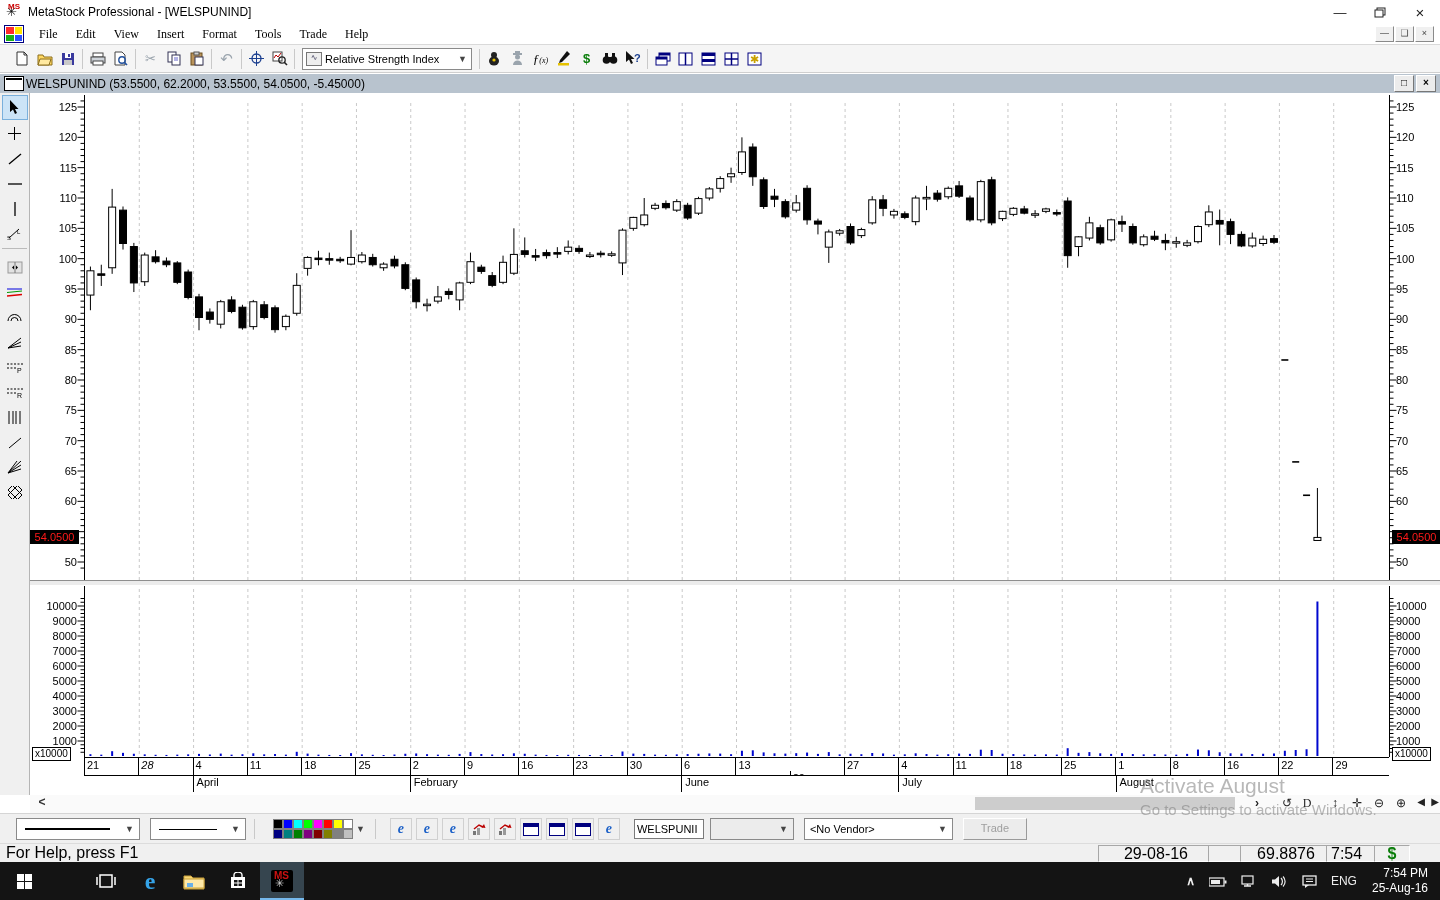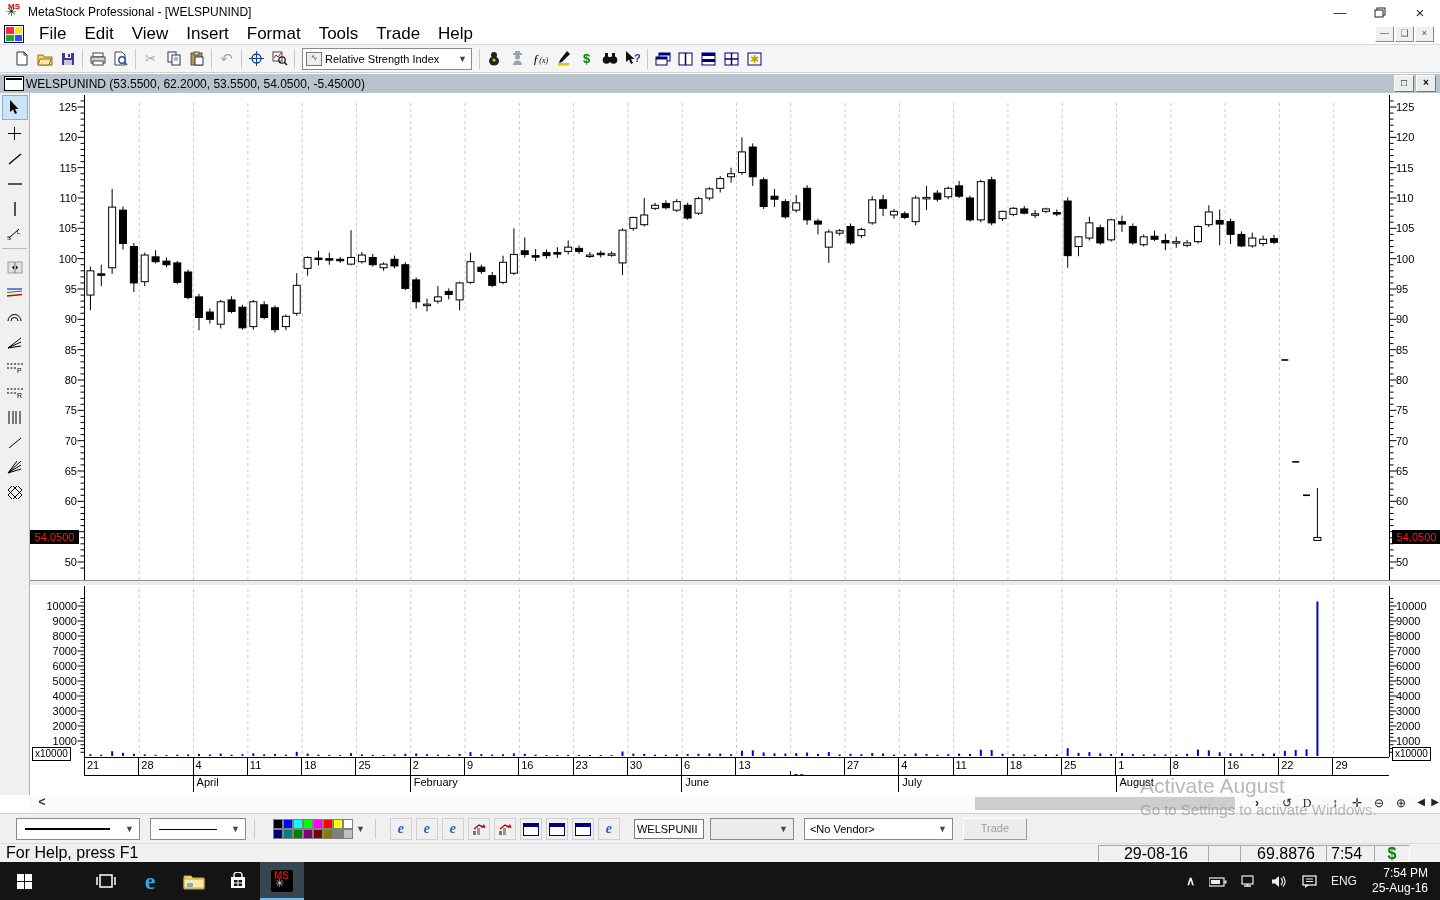--- a/index.html
+++ b/index.html
@@ -7,21 +7,21 @@
           font-family:"Liberation Sans",sans-serif;color:#000;-webkit-font-smoothing:antialiased;}
   .abs{position:absolute;}
   
   #titlebar{left:0;top:0;width:1440px;height:24px;background:#fff;display:flex;align-items:center;}
   #titlebar .title{font-size:12px;margin-left:6px;}
   .winctl{width:40px;height:22px;display:flex;align-items:center;justify-content:center;font-size:13px;color:#222;}
   #app-icon{width:16px;height:16px;margin-left:6px;position:relative;}
   #app-icon .bug{position:absolute;left:0;top:1px;font-size:13px;line-height:13px;color:#111;}
   #app-icon .ms{position:absolute;left:2px;top:-2px;font-size:8px;font-weight:bold;color:#cc0000;}
   #menubar{left:0;top:24px;width:1440px;height:20px;background:#fff;display:flex;align-items:center;border-bottom:1px solid #d9d9d9;}
-  .menu-item{font-size:17px;padding:2px 9px;}
+  .menu-item{font-size:12px;padding:2px 9px;font-family:Liberation Serif, serif;}
   #menu-sys-icon{width:16px;height:14px;border:1px solid #00007f;margin:0 6px 0 4px;background:#fff;display:grid;grid-template-columns:1fr 1fr;grid-template-rows:1fr 1fr;padding:1px;gap:1px;}
   #menu-sys-icon i{display:block;}
   .mdi-btn{width:17px;height:14px;background:#f0f0f0;border:1px solid;border-color:#fff #8a8a8a #8a8a8a #fff;
            font-size:9px;line-height:12px;text-align:center;color:#444;margin-left:1px;}
   
   #toolbar{left:0;top:45px;width:1440px;height:27px;background:#f5f5f5;border-bottom:1px solid #cfcfcf;display:flex;align-items:center;}
   .tbtn{width:23px;height:22px;display:flex;align-items:center;justify-content:center;}
   .tsep{width:1px;height:20px;background:#c9c9c9;margin:0 3px;}
   .glyph{font-size:13px;line-height:13px;}
   #indicator-combo{width:168px;height:20px;background:#fff;border:1px solid #8a8a8a;display:flex;align-items:center;font-size:11px;margin:0 4px;}
@@ -1309,21 +1309,21 @@
       <div class="axis-label r" style="top: 734px;">1000</div>
     </div>
 
   <span class="price-chip" style="left:30px;top:530px;">54.0500</span>
   <span class="price-chip" style="left:1392px;top:530px;">54.0500</span>
   <span class="mult-box" style="left:32px;top:747px;">x10000</span>
   <span class="mult-box" style="left:1392px;top:747px;">x10000</span>
 
   <div class="abs" id="week-row">
       <div class="week-cell" style="width: 54.2917px;">21</div>
-      <div class="week-cell" style="width: 54.2917px;">28</div>
+      <div class="week-cell" style="width: 54.2917px; font-style: italic;">28</div>
       <div class="week-cell" style="width: 54.2917px;">4</div>
       <div class="week-cell" style="width: 54.2917px;">11</div>
       <div class="week-cell" style="width: 54.2917px;">18</div>
       <div class="week-cell" style="width: 54.2917px;">25</div>
       <div class="week-cell" style="width: 54.2917px;">2</div>
       <div class="week-cell" style="width: 54.2917px;">9</div>
       <div class="week-cell" style="width: 54.2917px;">16</div>
       <div class="week-cell" style="width: 54.2917px;">23</div>
       <div class="week-cell" style="width: 54.2917px;">30</div>
       <div class="week-cell" style="width: 54.2917px;">6</div>

